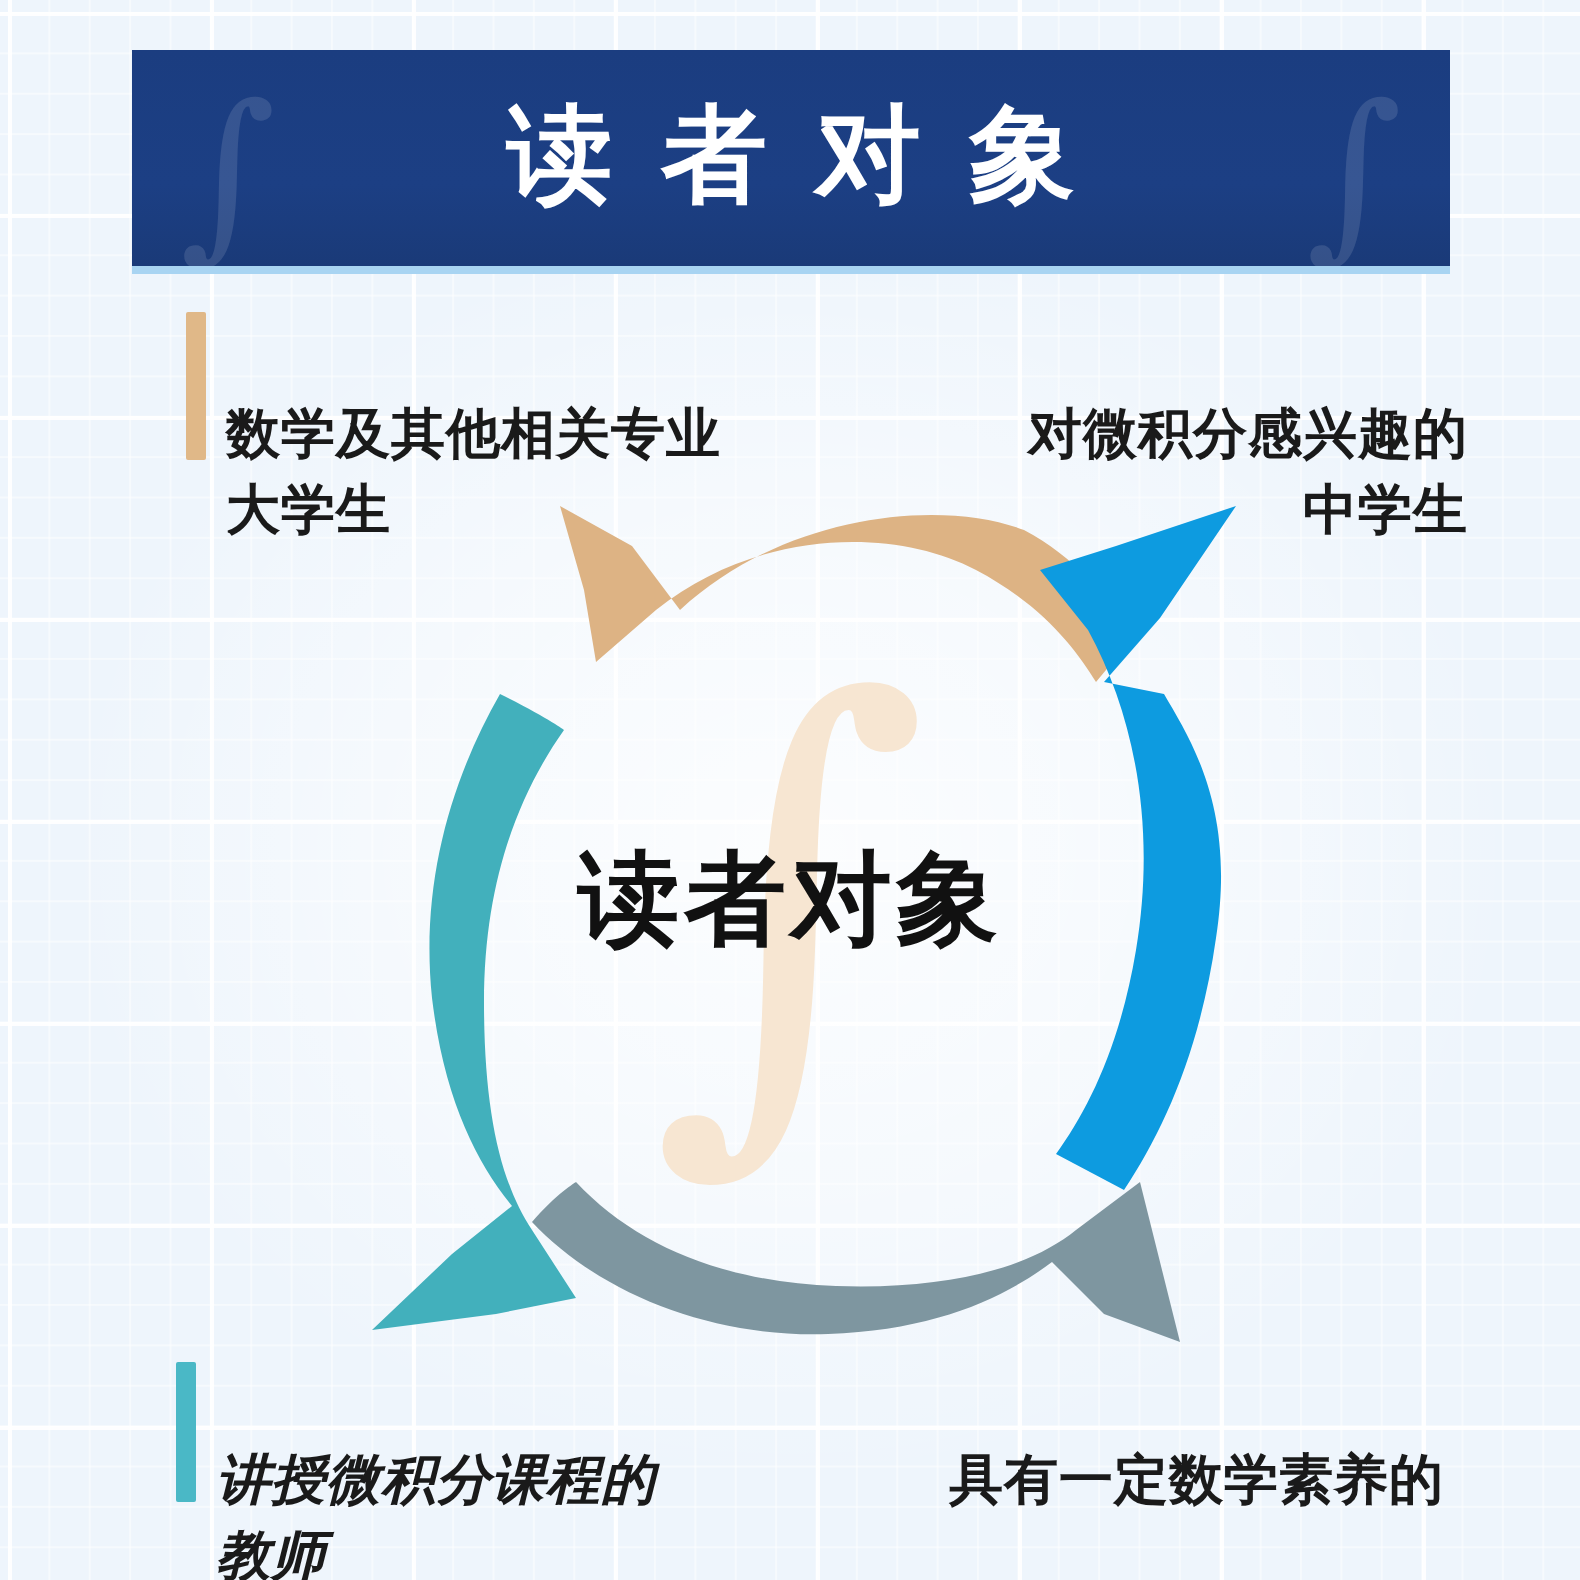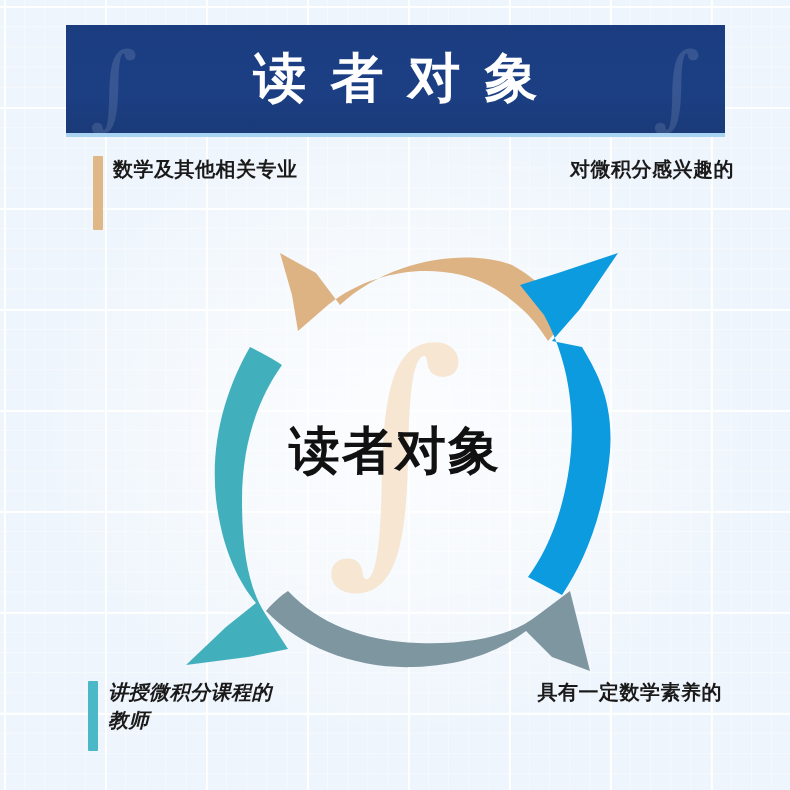--- a/index.html
+++ b/index.html
@@ -77,26 +77,27 @@
     font-style: italic;
     user-select: none;
   }
   .banner-integral.left  { left: 24px;  top: 16px; }
   .banner-integral.right { right: 24px; top: 16px; }
 
   
   .label {
     position: absolute;
     z-index: 5;
-    font-size: 20px;
+    font-size: 27px;
     font-weight: bold;
     color: #1a1a1a;
     line-height: 1.42;
     letter-spacing: 0.5px;
     font-family: "DejaVu Sans", "Liberation Sans", sans-serif;
+    margin-top: 44px;
   }
   .label .l2 { display: block; }
 
   .label.tl { left: 113px;  top: 155px; text-align: left;  width: 330px; }
   .label.tr { right: 56px;  top: 155px; text-align: right; width: 300px; }
   .label.bl { left: 108px;  top: 678px; text-align: left;  width: 330px; font-style: italic; }
   .label.br { right: 68px;  top: 678px; text-align: right; width: 310px; }
 
   .accent-bar {
     position: absolute;
@@ -153,24 +154,26 @@
 
   <div class="banner" style="box-shadow: rgb(168, 212, 242) 0px 4px 0px 0px;">
     <span class="banner-integral left">∫</span>
     <span class="banner-integral right">∫</span>
     <div class="banner-title">读者对象</div>
   </div>
 
   <div class="accent-bar tl" style="background: rgb(224, 184, 136);"></div>
   <div class="label tl">
     <span>数学及其他相关专业</span>
+    <span class="l2">大学生</span>
   </div>
 
   <div class="label tr">
     <span>对微积分感兴趣的</span>
+    <span class="l2">中学生</span>
   </div>
 
   <div class="accent-bar bl" style="background: rgb(74, 184, 198);"></div>
   <div class="label bl">
     <span>讲授微积分课程的</span>
     <span class="l2">教师</span>
   </div>
 
   <div class="label br">
     <span>具有一定数学素养的</span>

